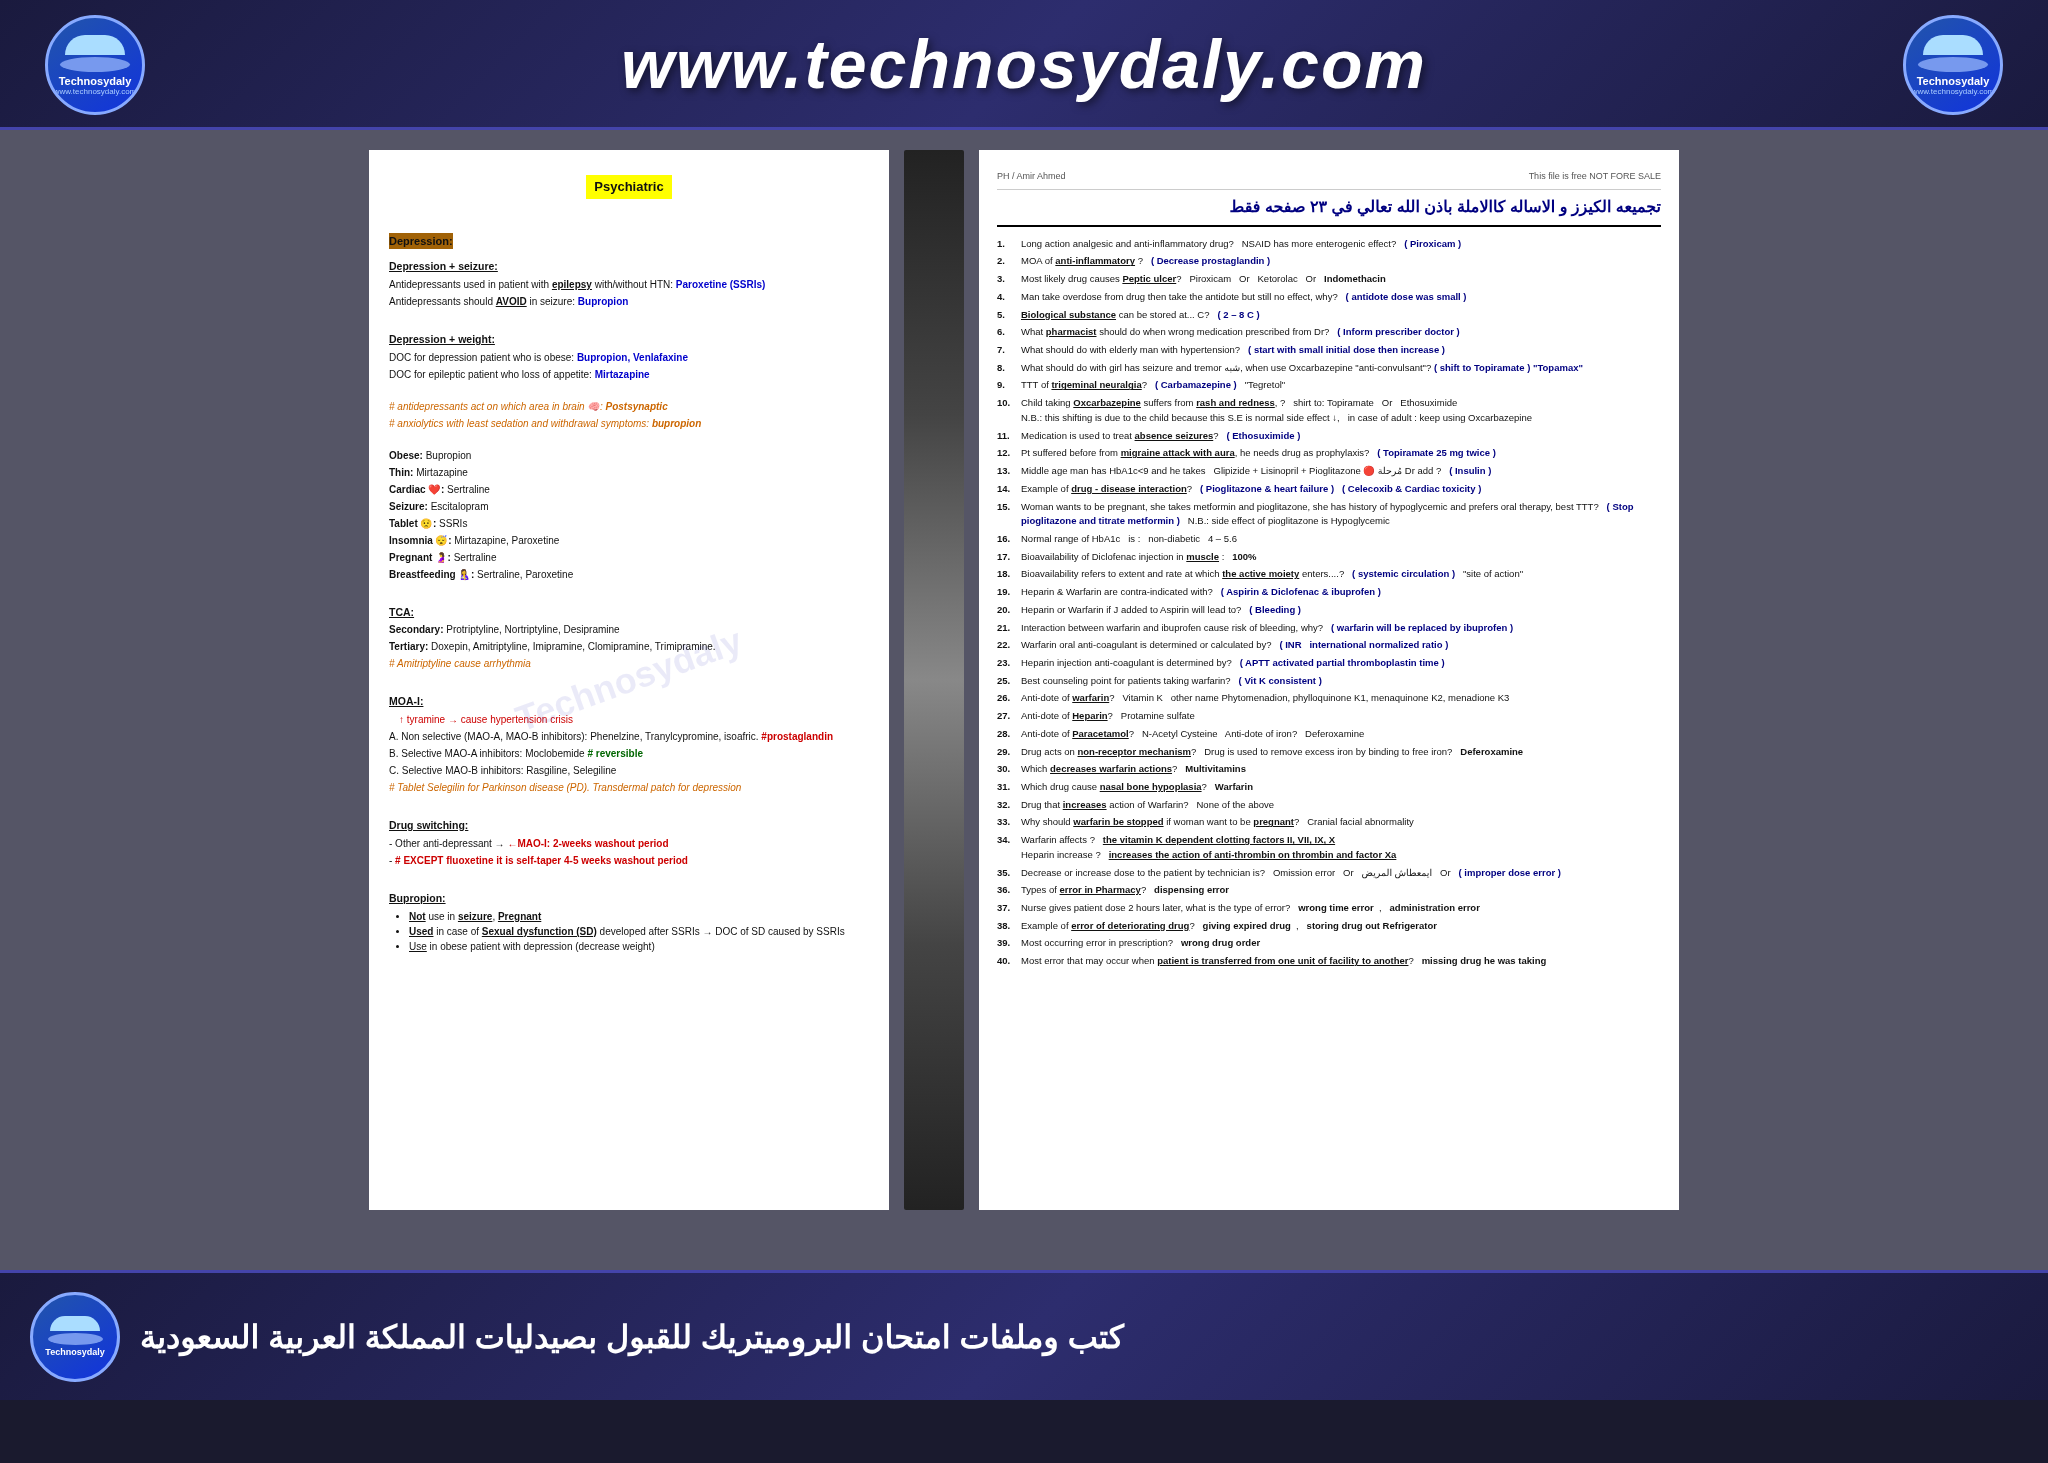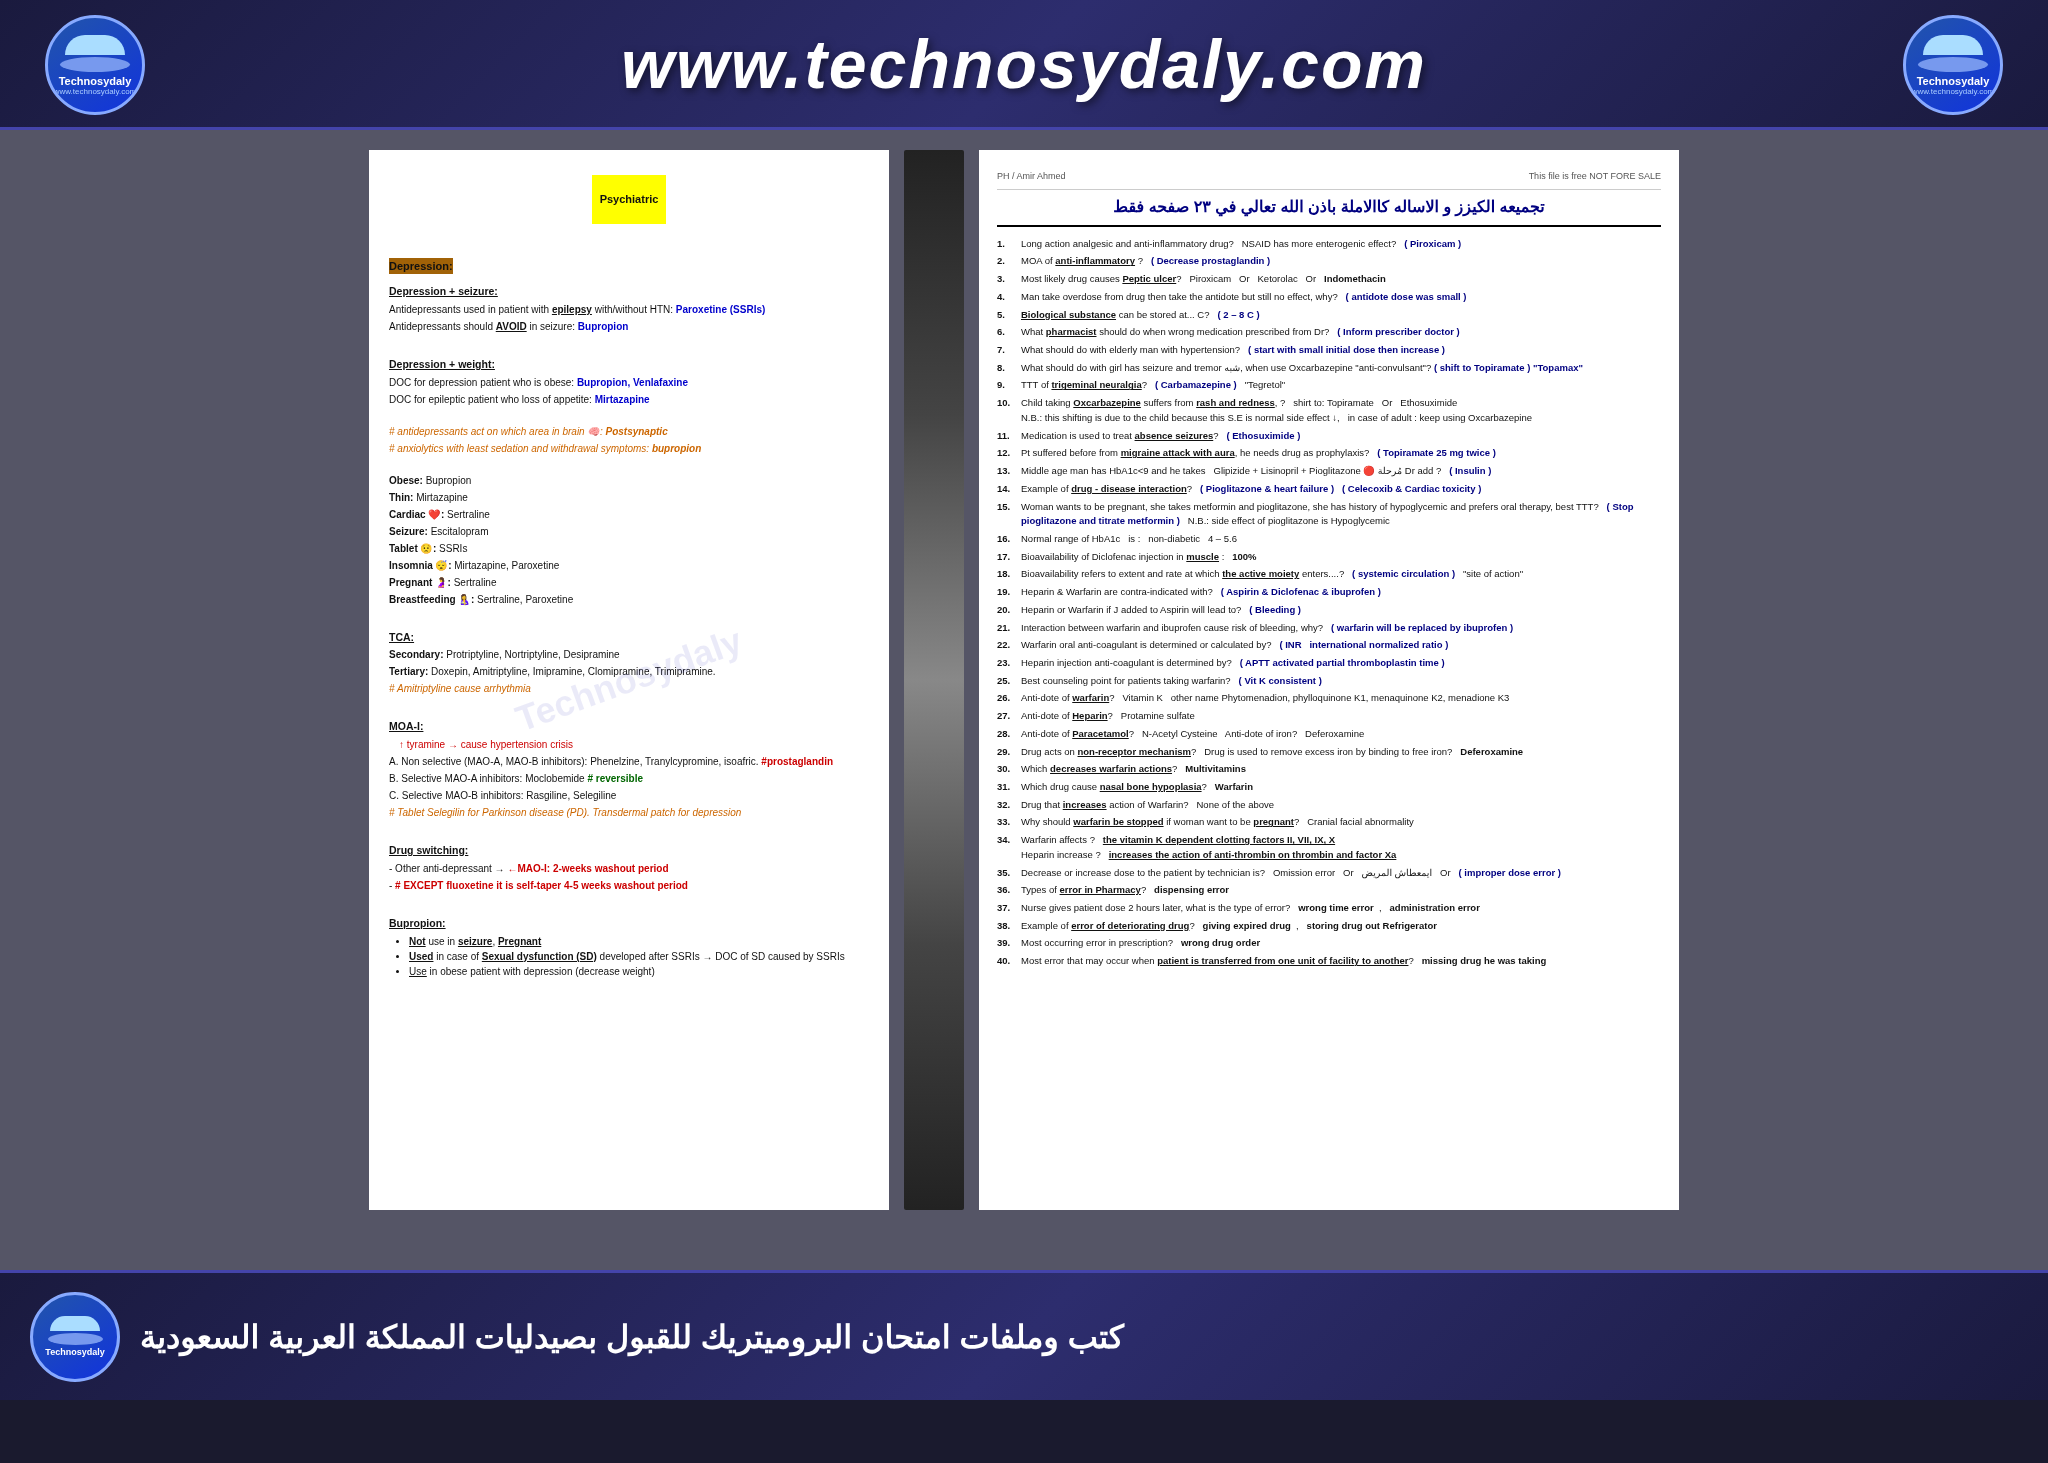--- a/index.html
+++ b/index.html
@@ -153,23 +153,23 @@
       font-weight: bold;
       font-family: Arial, sans-serif;
       direction: rtl;
     }
 
     
     .doc-title {
       text-align: center;
       background: #ffff00;
       display: inline-block;
-      padding: 16px 8px;
-      font-weight: bold;
-      font-size: 11px;
+      padding: 2px 8px;
+      font-weight: bold;
+      font-size: 13px;
       margin-bottom: 12px;
     }
     .section-heading {
       background: #a16207;
       display: inline-block;
       font-weight: bold;
       font-size: 11px;
       margin: 8px 0 4px 0;
     }
     .sub-heading {
@@ -194,21 +194,21 @@
       justify-content: space-between;
       align-items: flex-start;
       font-size: 9px;
       color: #555;
       margin-bottom: 5px;
       border-bottom: 1px solid #ccc;
       padding-bottom: 5px;
     }
     .right-title {
       direction: rtl;
-      text-align: center;
+      text-align: right;
       font-size: 16px;
       font-weight: bold;
       color: #000080;
       margin-bottom: 10px;
       border-bottom: 2px solid #000;
       padding-bottom: 5px;
     }
     .right-doc-list {
       list-style: none;
       padding: 0;

